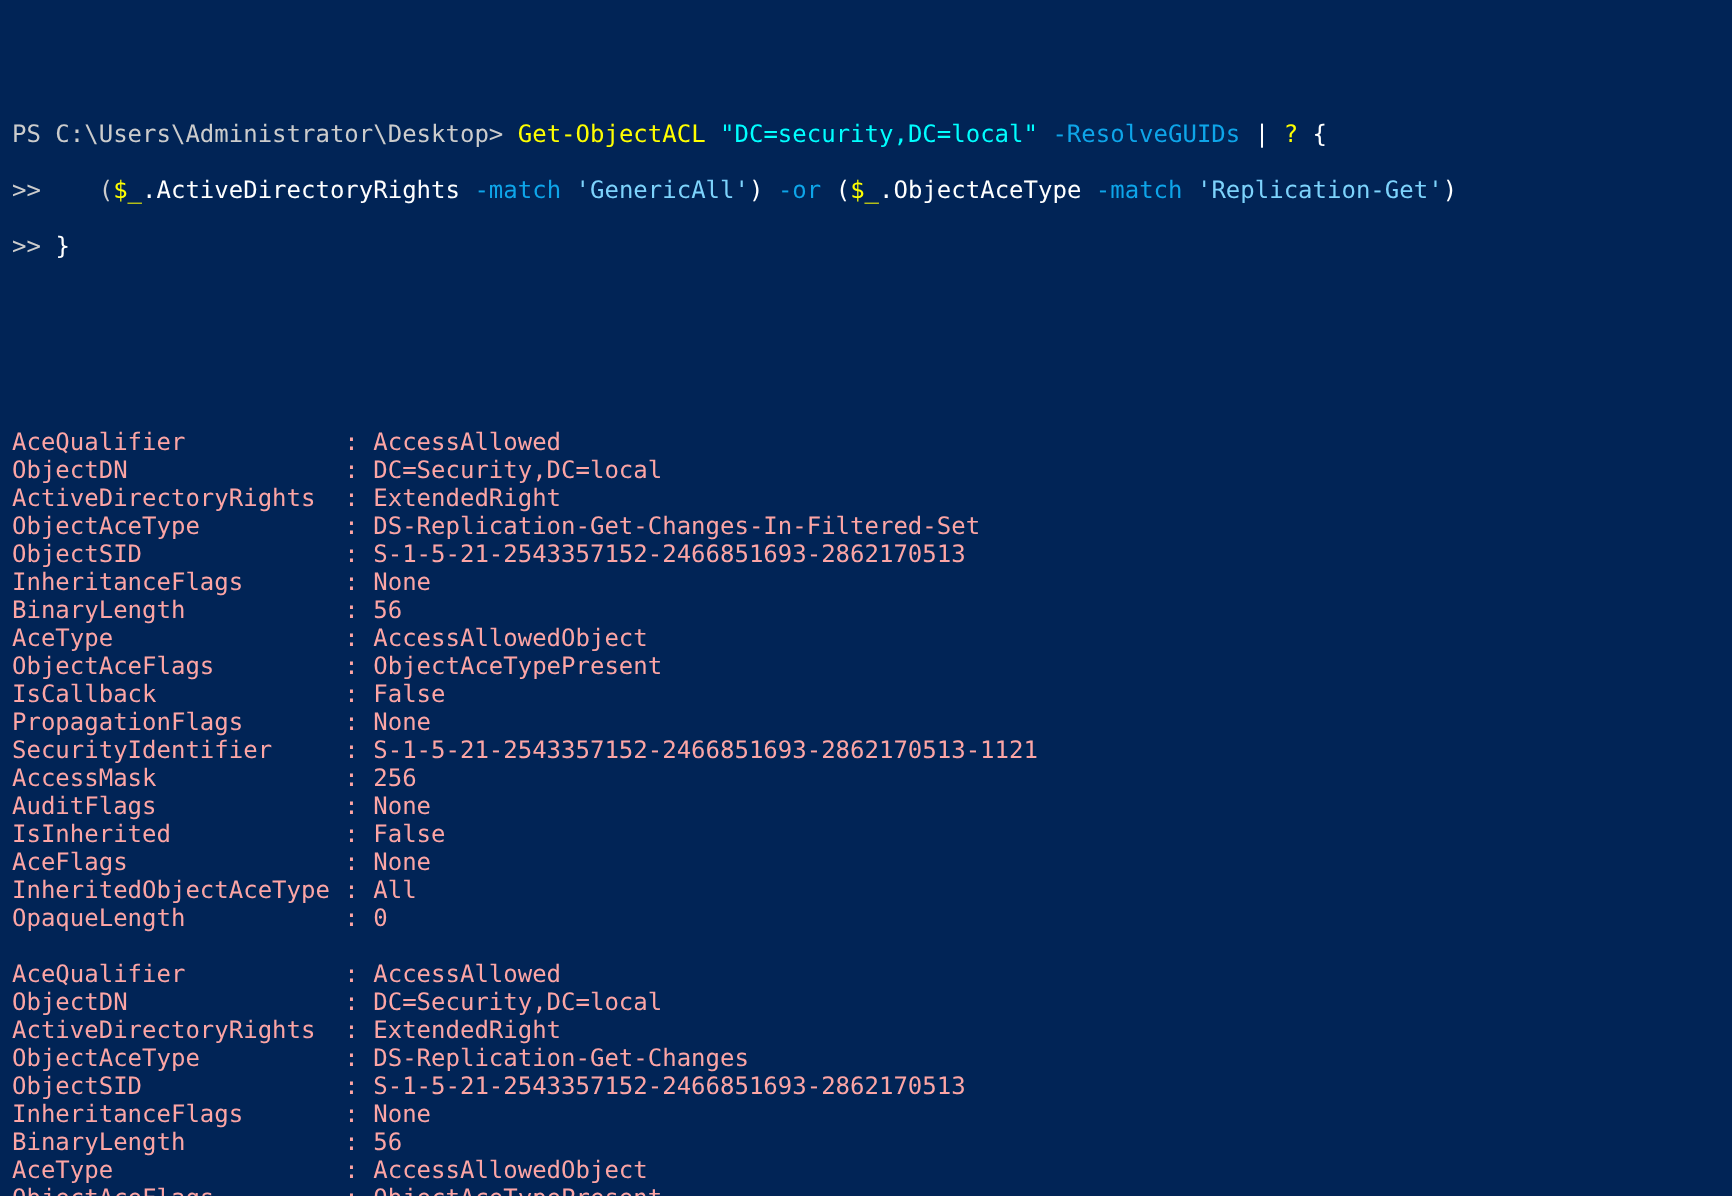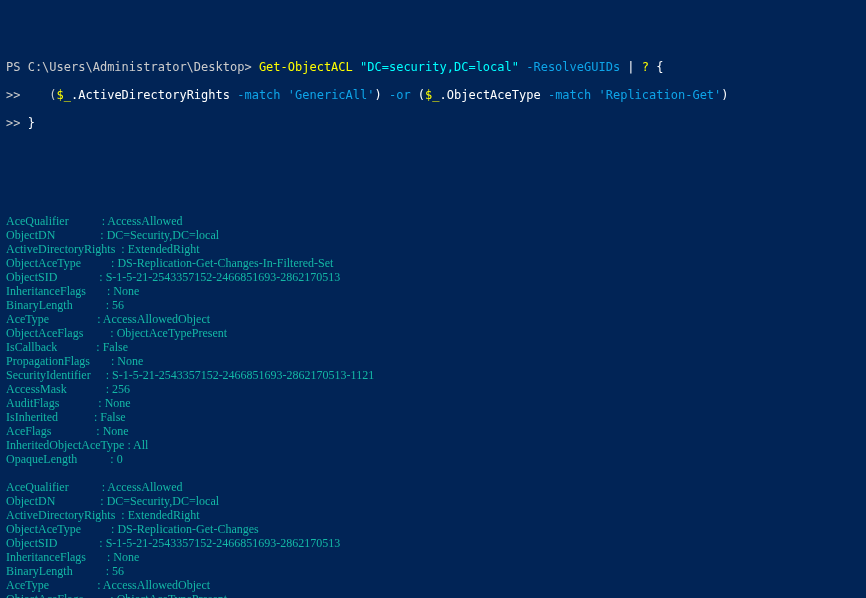--- a/index.html
+++ b/index.html
@@ -19,24 +19,23 @@
       overflow: hidden;
       white-space: pre;
     }
     .prompt-line {
       color: #cccccc;
     }
     .cmd-white { color: #ffffff; }
     .cmd-yellow { color: #ffff00; }
     .cmd-cyan { color: #00ffff; }
     .cmd-gray { color: #0ea5e9; }
-    .cmd-darkred { color: #0ea5e9; }
+    .cmd-darkred { color: #7dd3fc; }
     .prop-line {
-      color: #14b8a6;
-      font-family: Liberation Serif, serif;
+      color: #fca5a5;
     }
     .blank {
       height: 14px;
     }
   </style>
 </head>
 <body>
 
 
 

